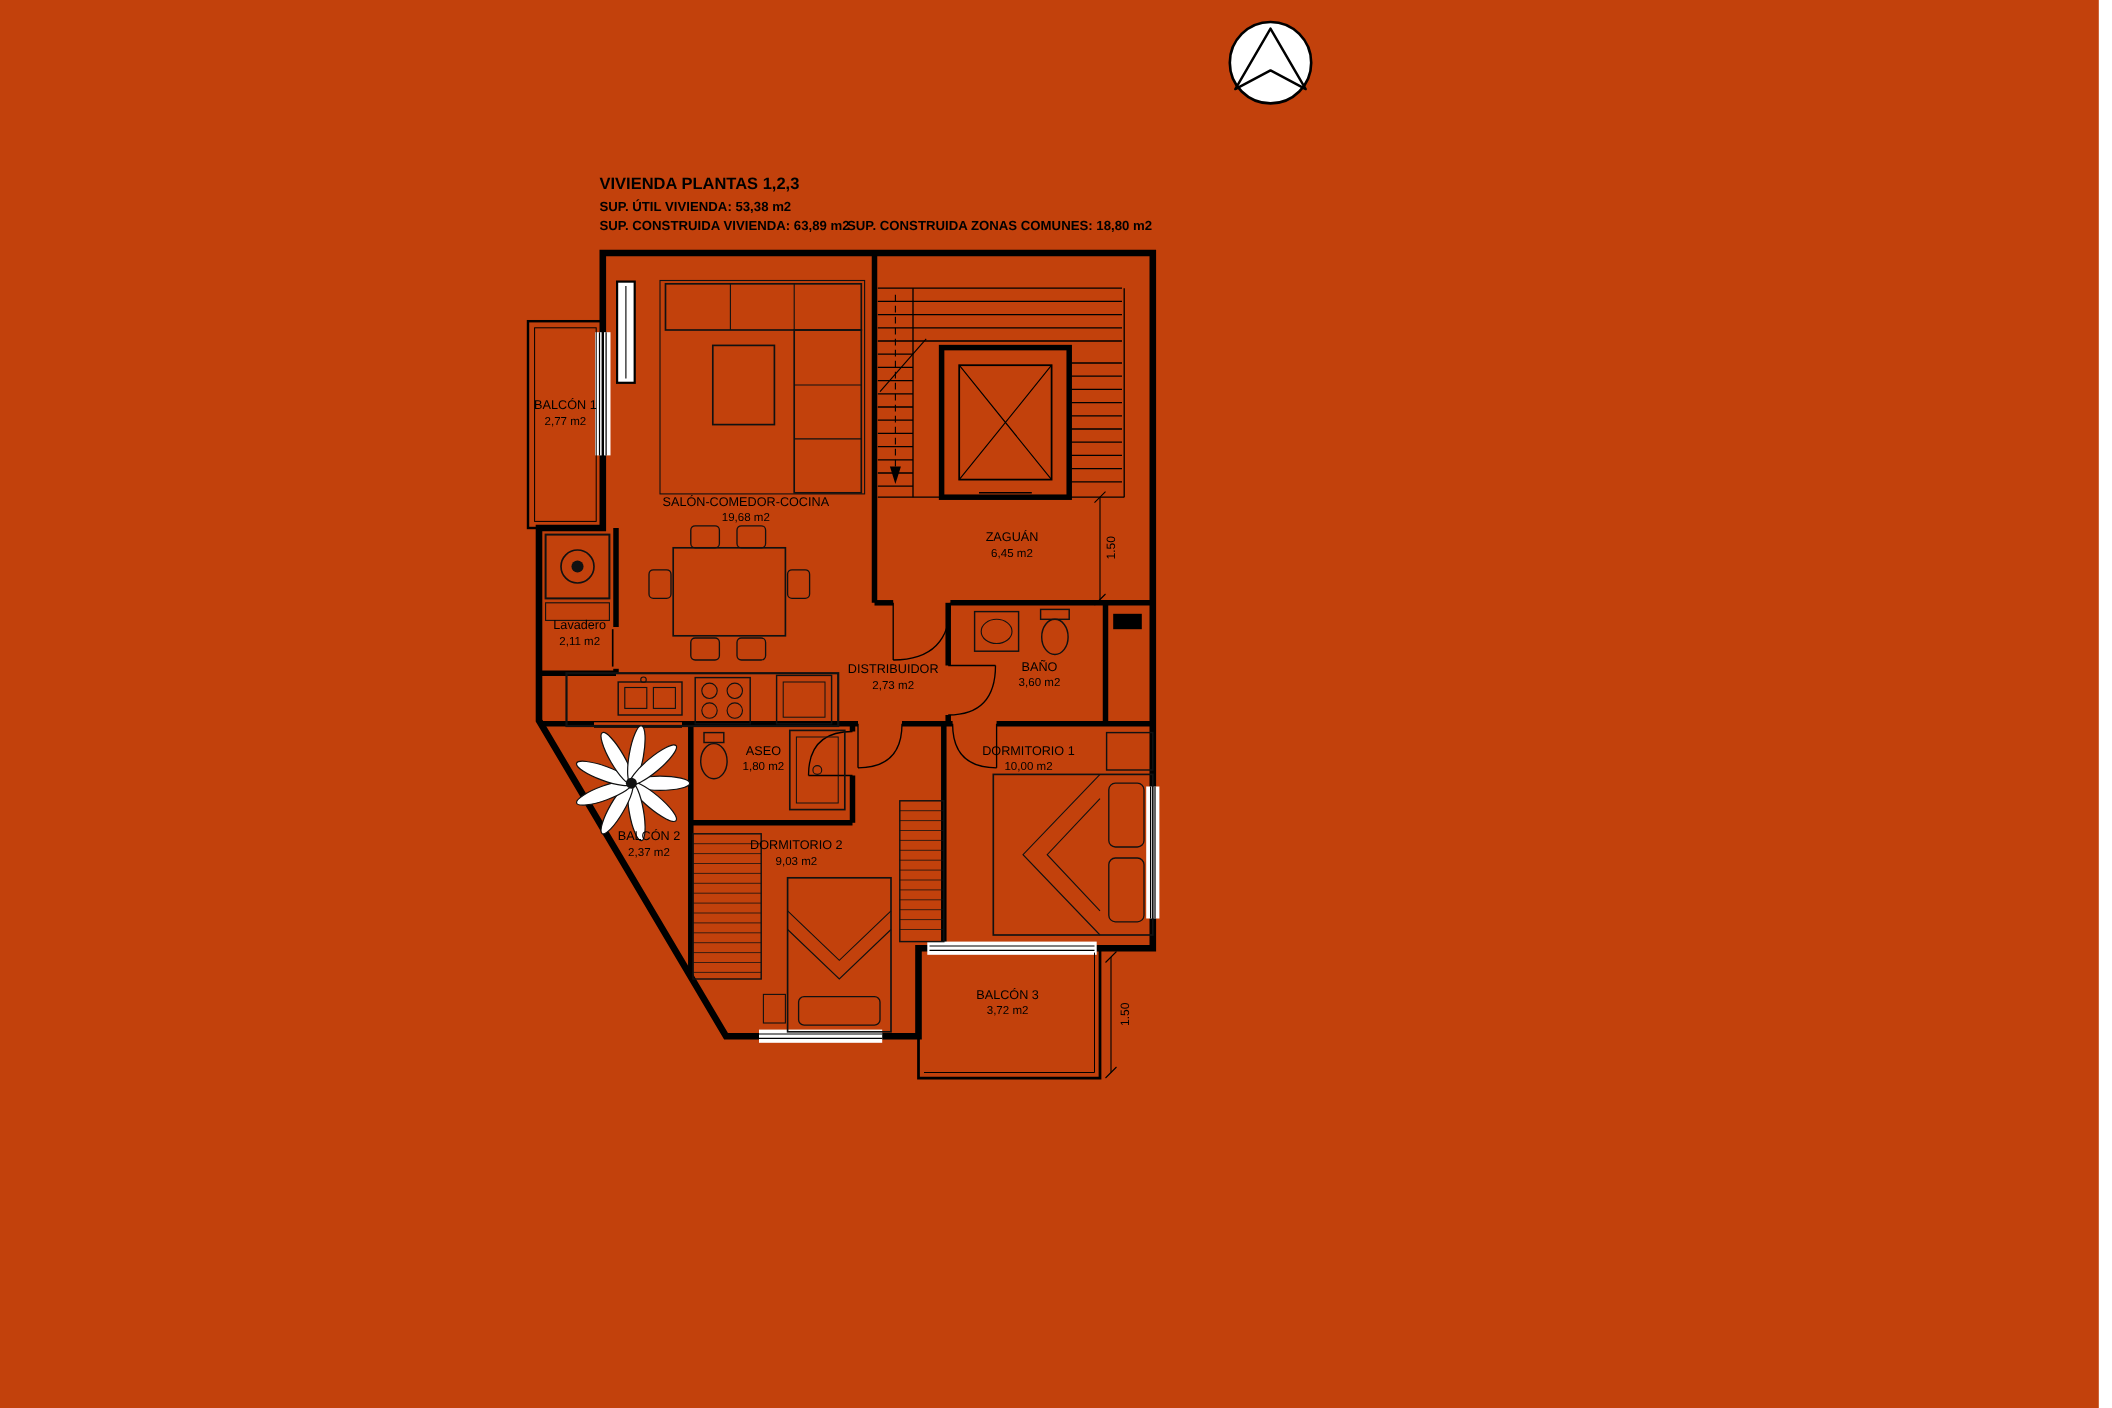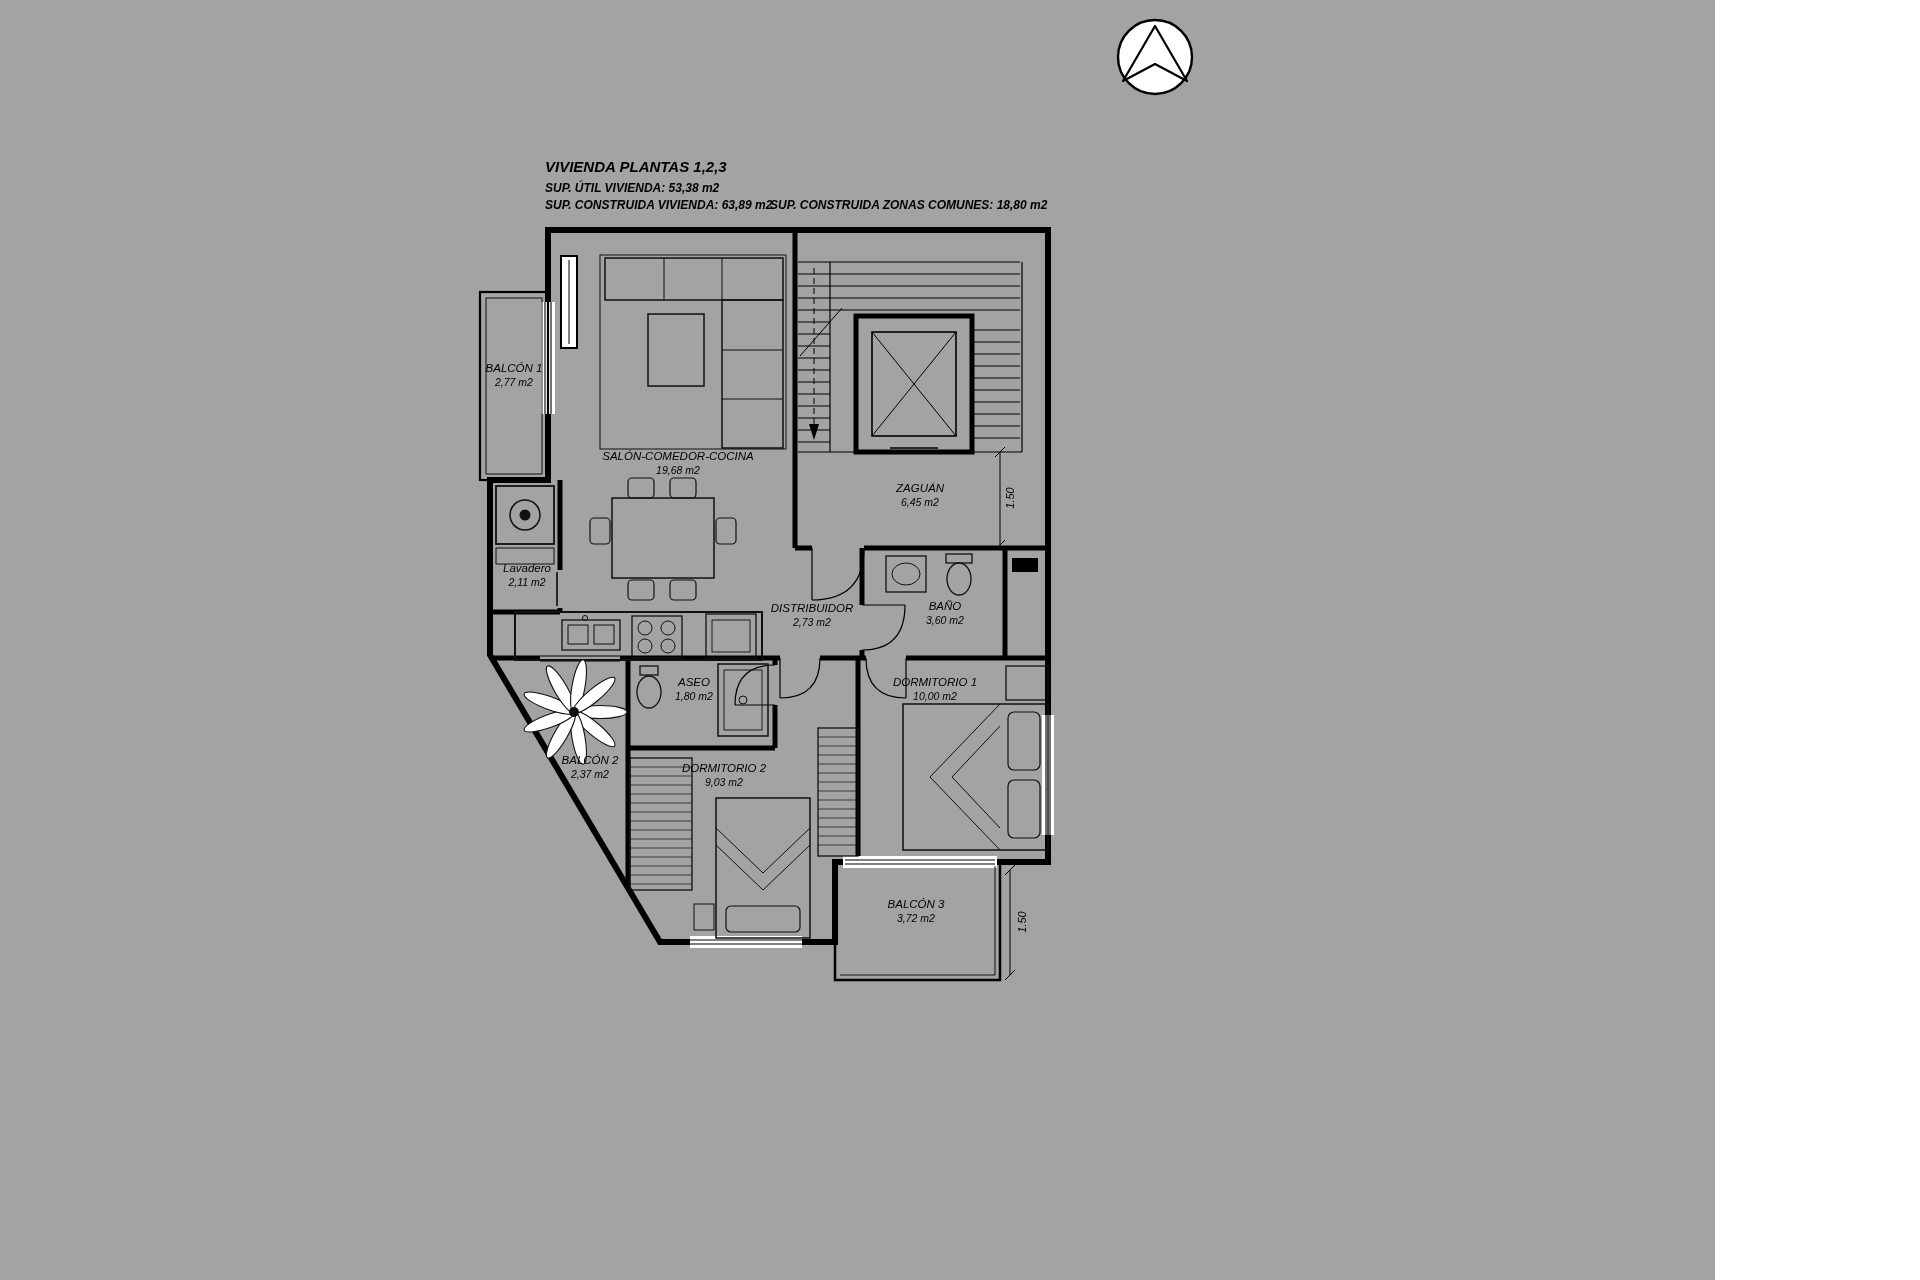--- a/index.html
+++ b/index.html
@@ -1,17 +1,17 @@
 <!DOCTYPE html>
 <html><head>
 <meta charset="utf-8">
 <style>
   html,body{margin:0;padding:0;background:#ffffff;}
-  .page{position:relative;width:1715px;height:1280px;background:#a3a3a3;overflow:hidden;
-        font-family:"Liberation Sans",sans-serif;font-style:italic;}
+  .page{position:relative;width:1908px;height:1280px;background:#c2410c;overflow:hidden;
+        font-family:"Liberation Sans",sans-serif;}
   svg{position:absolute;left:0;top:0;}
   svg text{fill:#000;font-family:"Liberation Sans",sans-serif;}
   .room-name{font-size:11.5px;}
   .room-area{font-size:10.5px;}
   .dim-label{font-size:11px;}
 </style>
 </head>
 <body>
 
 <div class="page">

